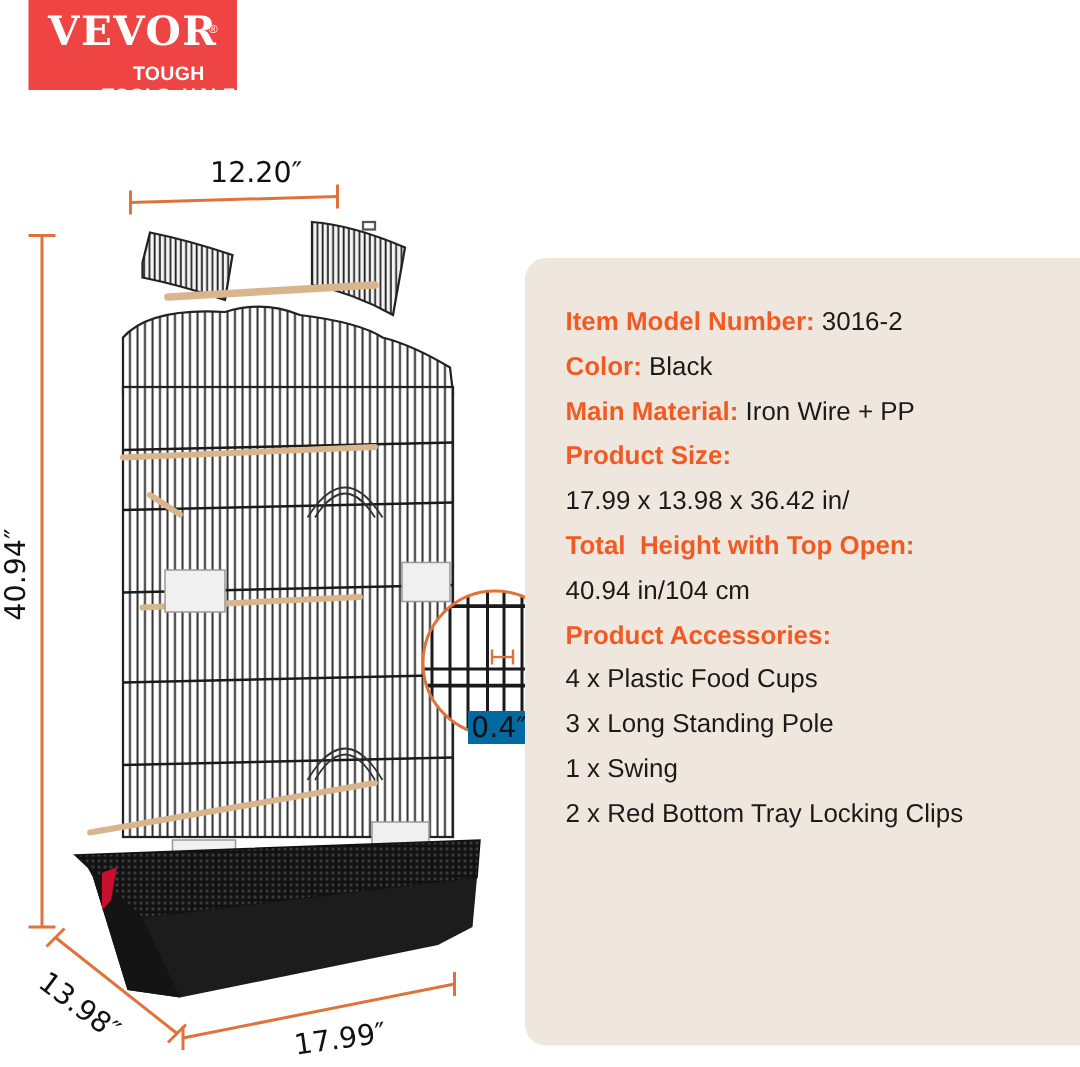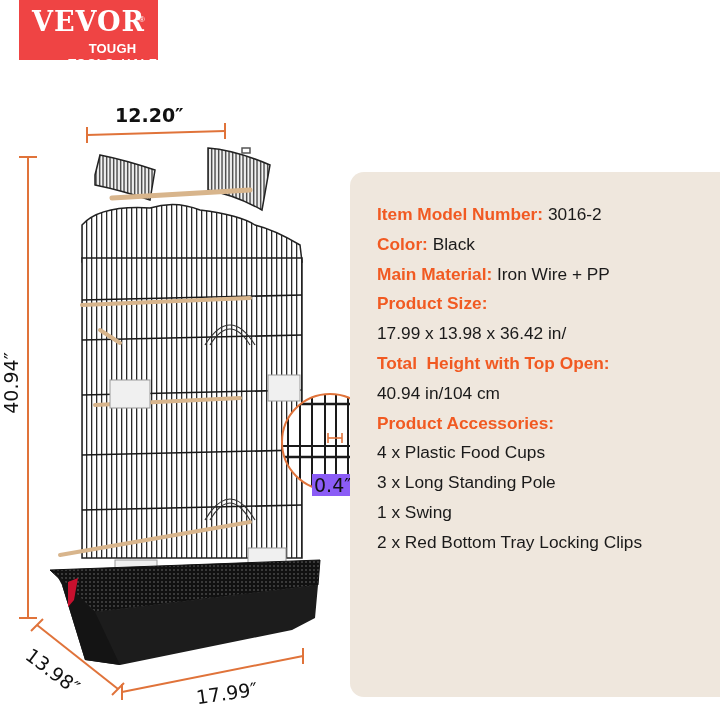--- a/index.html
+++ b/index.html
@@ -146,25 +146,25 @@
     </g>
     <g stroke="#e0733a" stroke-width="1.6">
       <line x1="328" y1="438" x2="342" y2="438"></line>
       <line x1="328" y1="433" x2="328" y2="443"></line>
       <line x1="342" y1="433" x2="342" y2="443"></line>
     </g>
     <circle cx="330" cy="442" r="48" fill="none" stroke="#e0733a" stroke-width="2"></circle>
   </g>
 </svg>
 
-<div class="dim-label" style="left:115px; top:104px;font-weight:bold;">12.20″</div>
+<div class="dim-label" style="left:140px; top:104px;">12.20″</div>
 <div class="dim-label" style="left:-20px; top:372px; transform: rotate(-90deg); transform-origin: center;">40.94″</div>
 <div class="dim-label" style="left:22px; top:660px; transform: rotate(37deg);">13.98″</div>
 <div class="dim-label" style="left:196px; top:682px; transform: rotate(-8deg);">17.99″</div>
-<div class="dim-label" style="left:312px; top:474px; background:#8b5cf6; padding:0 2px;">0.4″</div>
+<div class="dim-label" style="left:312px; top:474px; background:#0369a1; padding:0 2px;">0.4″</div>
 
 <div class="panel">
   <div class="row"><span class="key">Item Model Number:</span><span> 3016-2</span></div>
   <div class="row"><span class="key">Color:</span><span> Black</span></div>
   <div class="row"><span class="key">Main Material:</span><span> Iron Wire + PP</span></div>
   <div class="row key">Product Size:</div>
   <div class="row">17.99 x 13.98 x 36.42 in/</div>
   <div class="row key" style="white-space:pre;">Total  Height with Top Open:</div>
   <div class="row">40.94 in/104 cm</div>
   <div class="row key">Product Accessories:</div>

